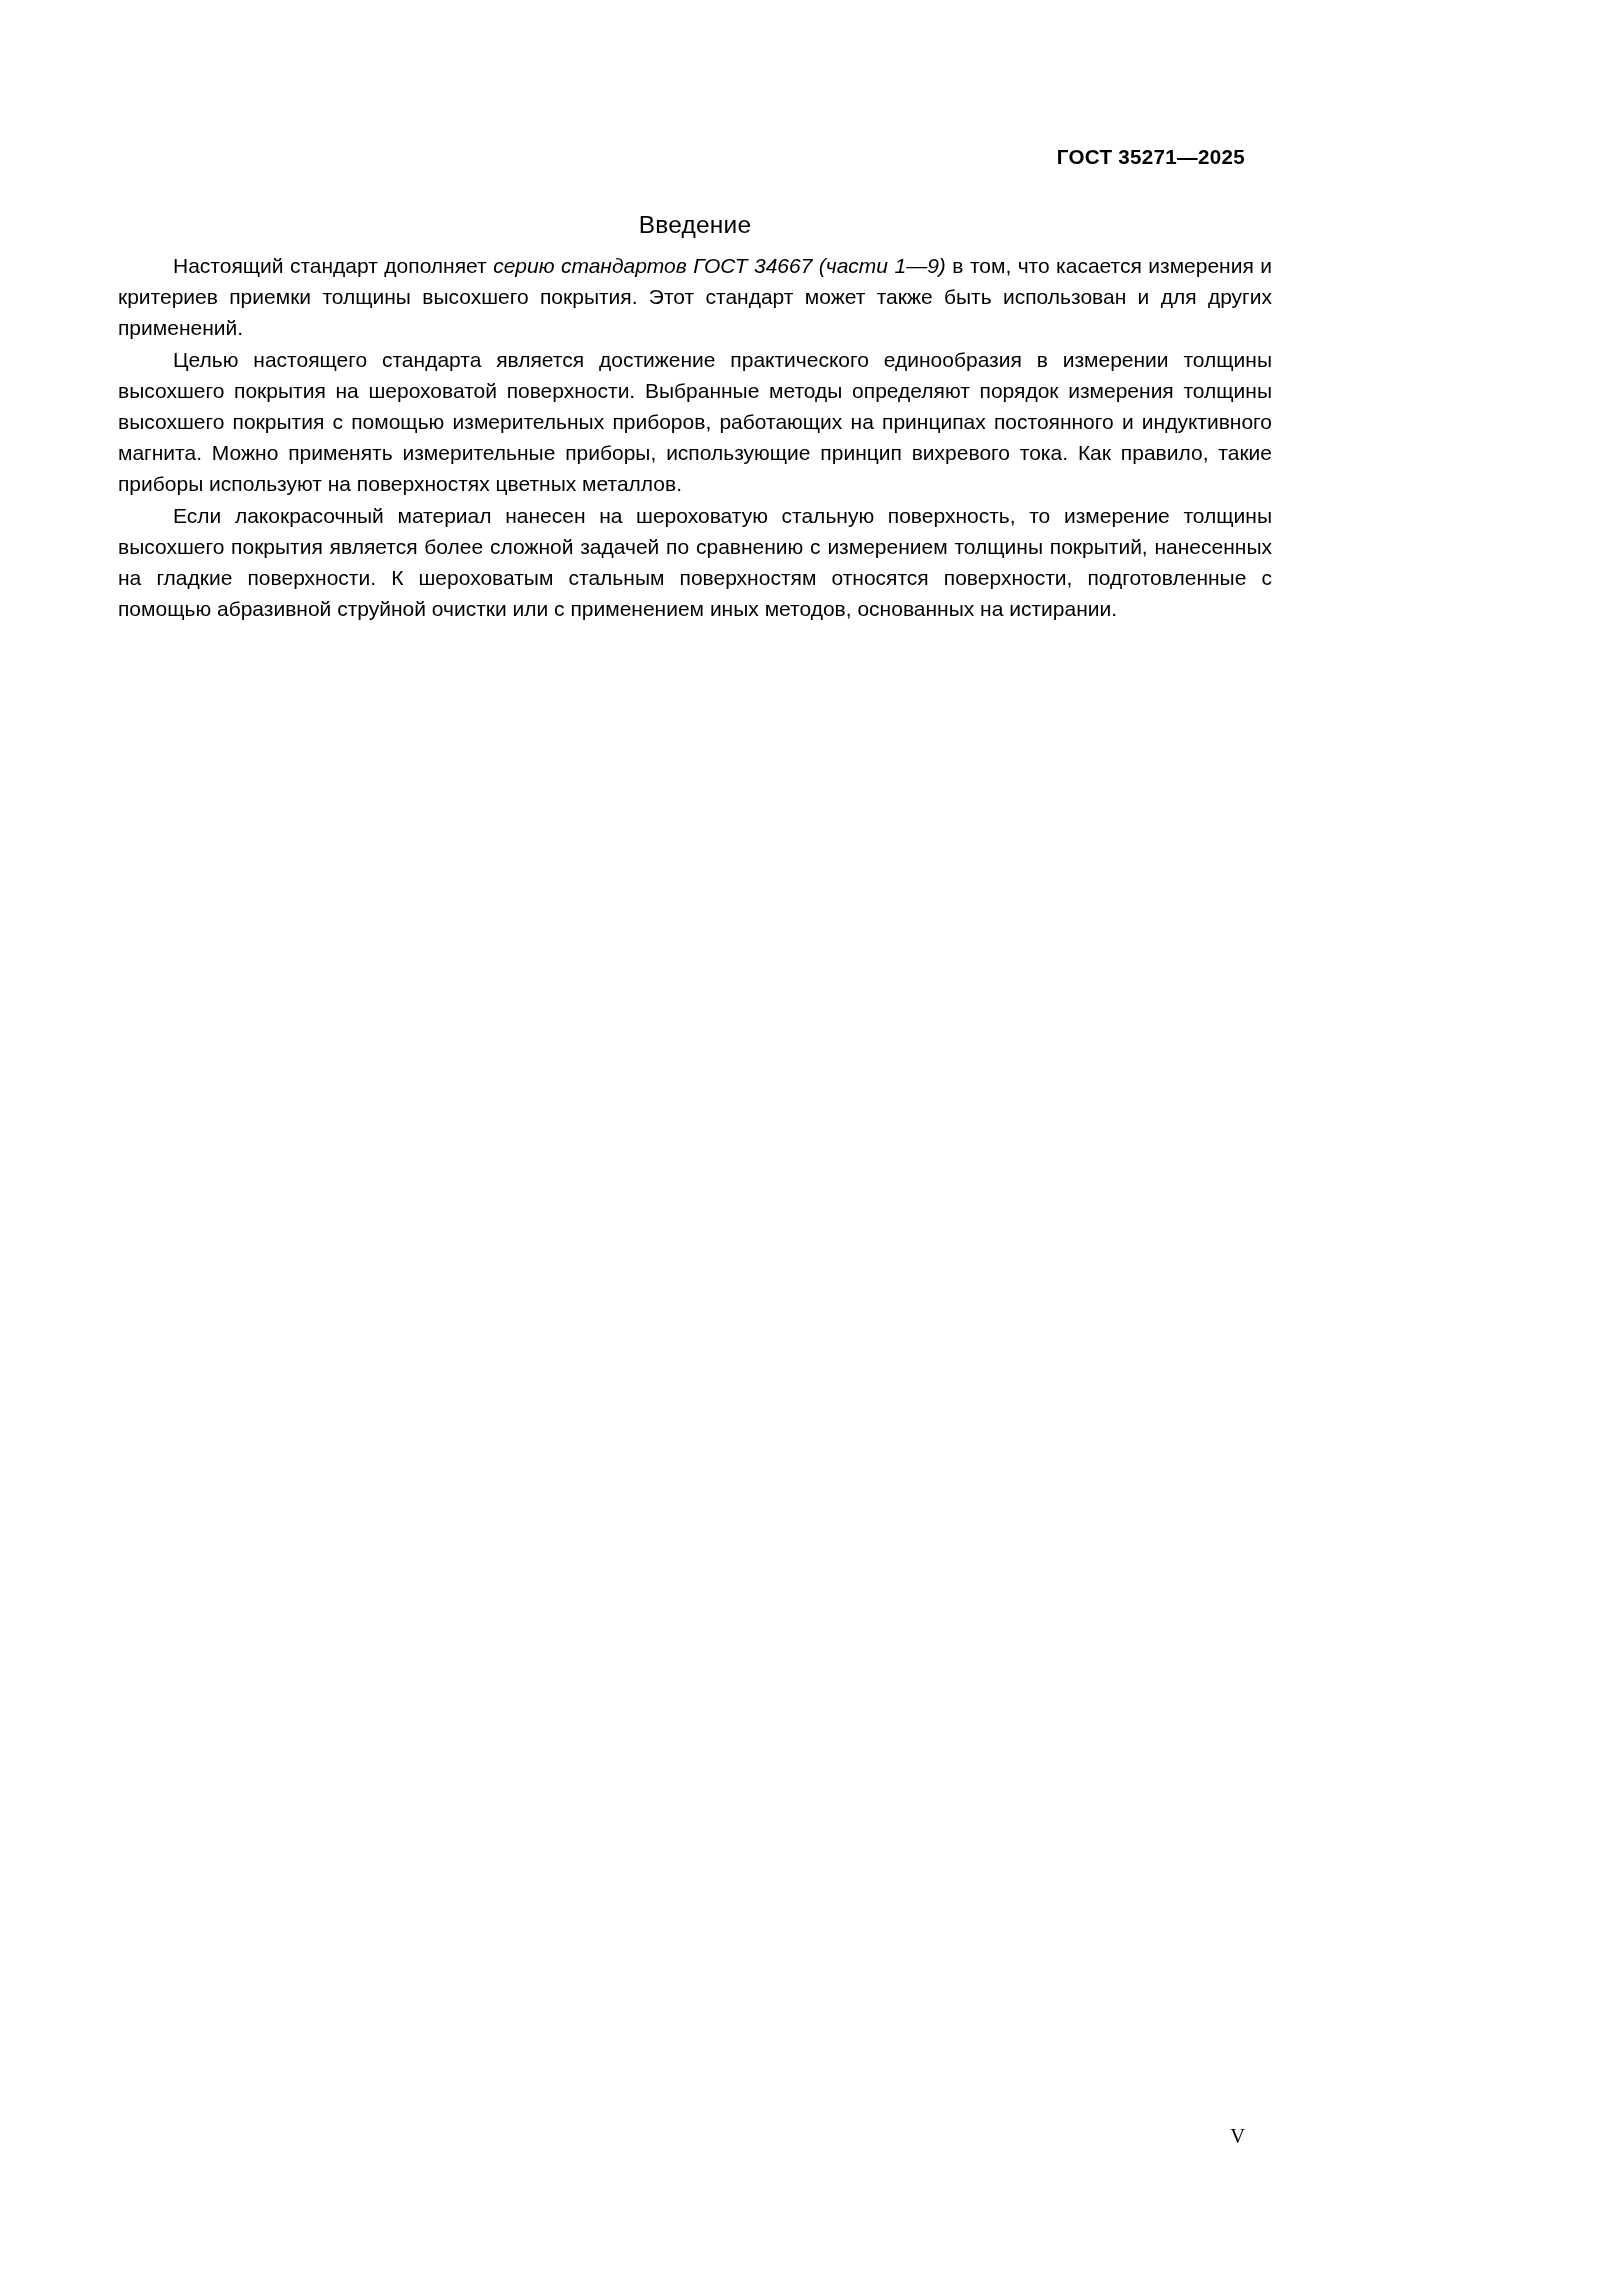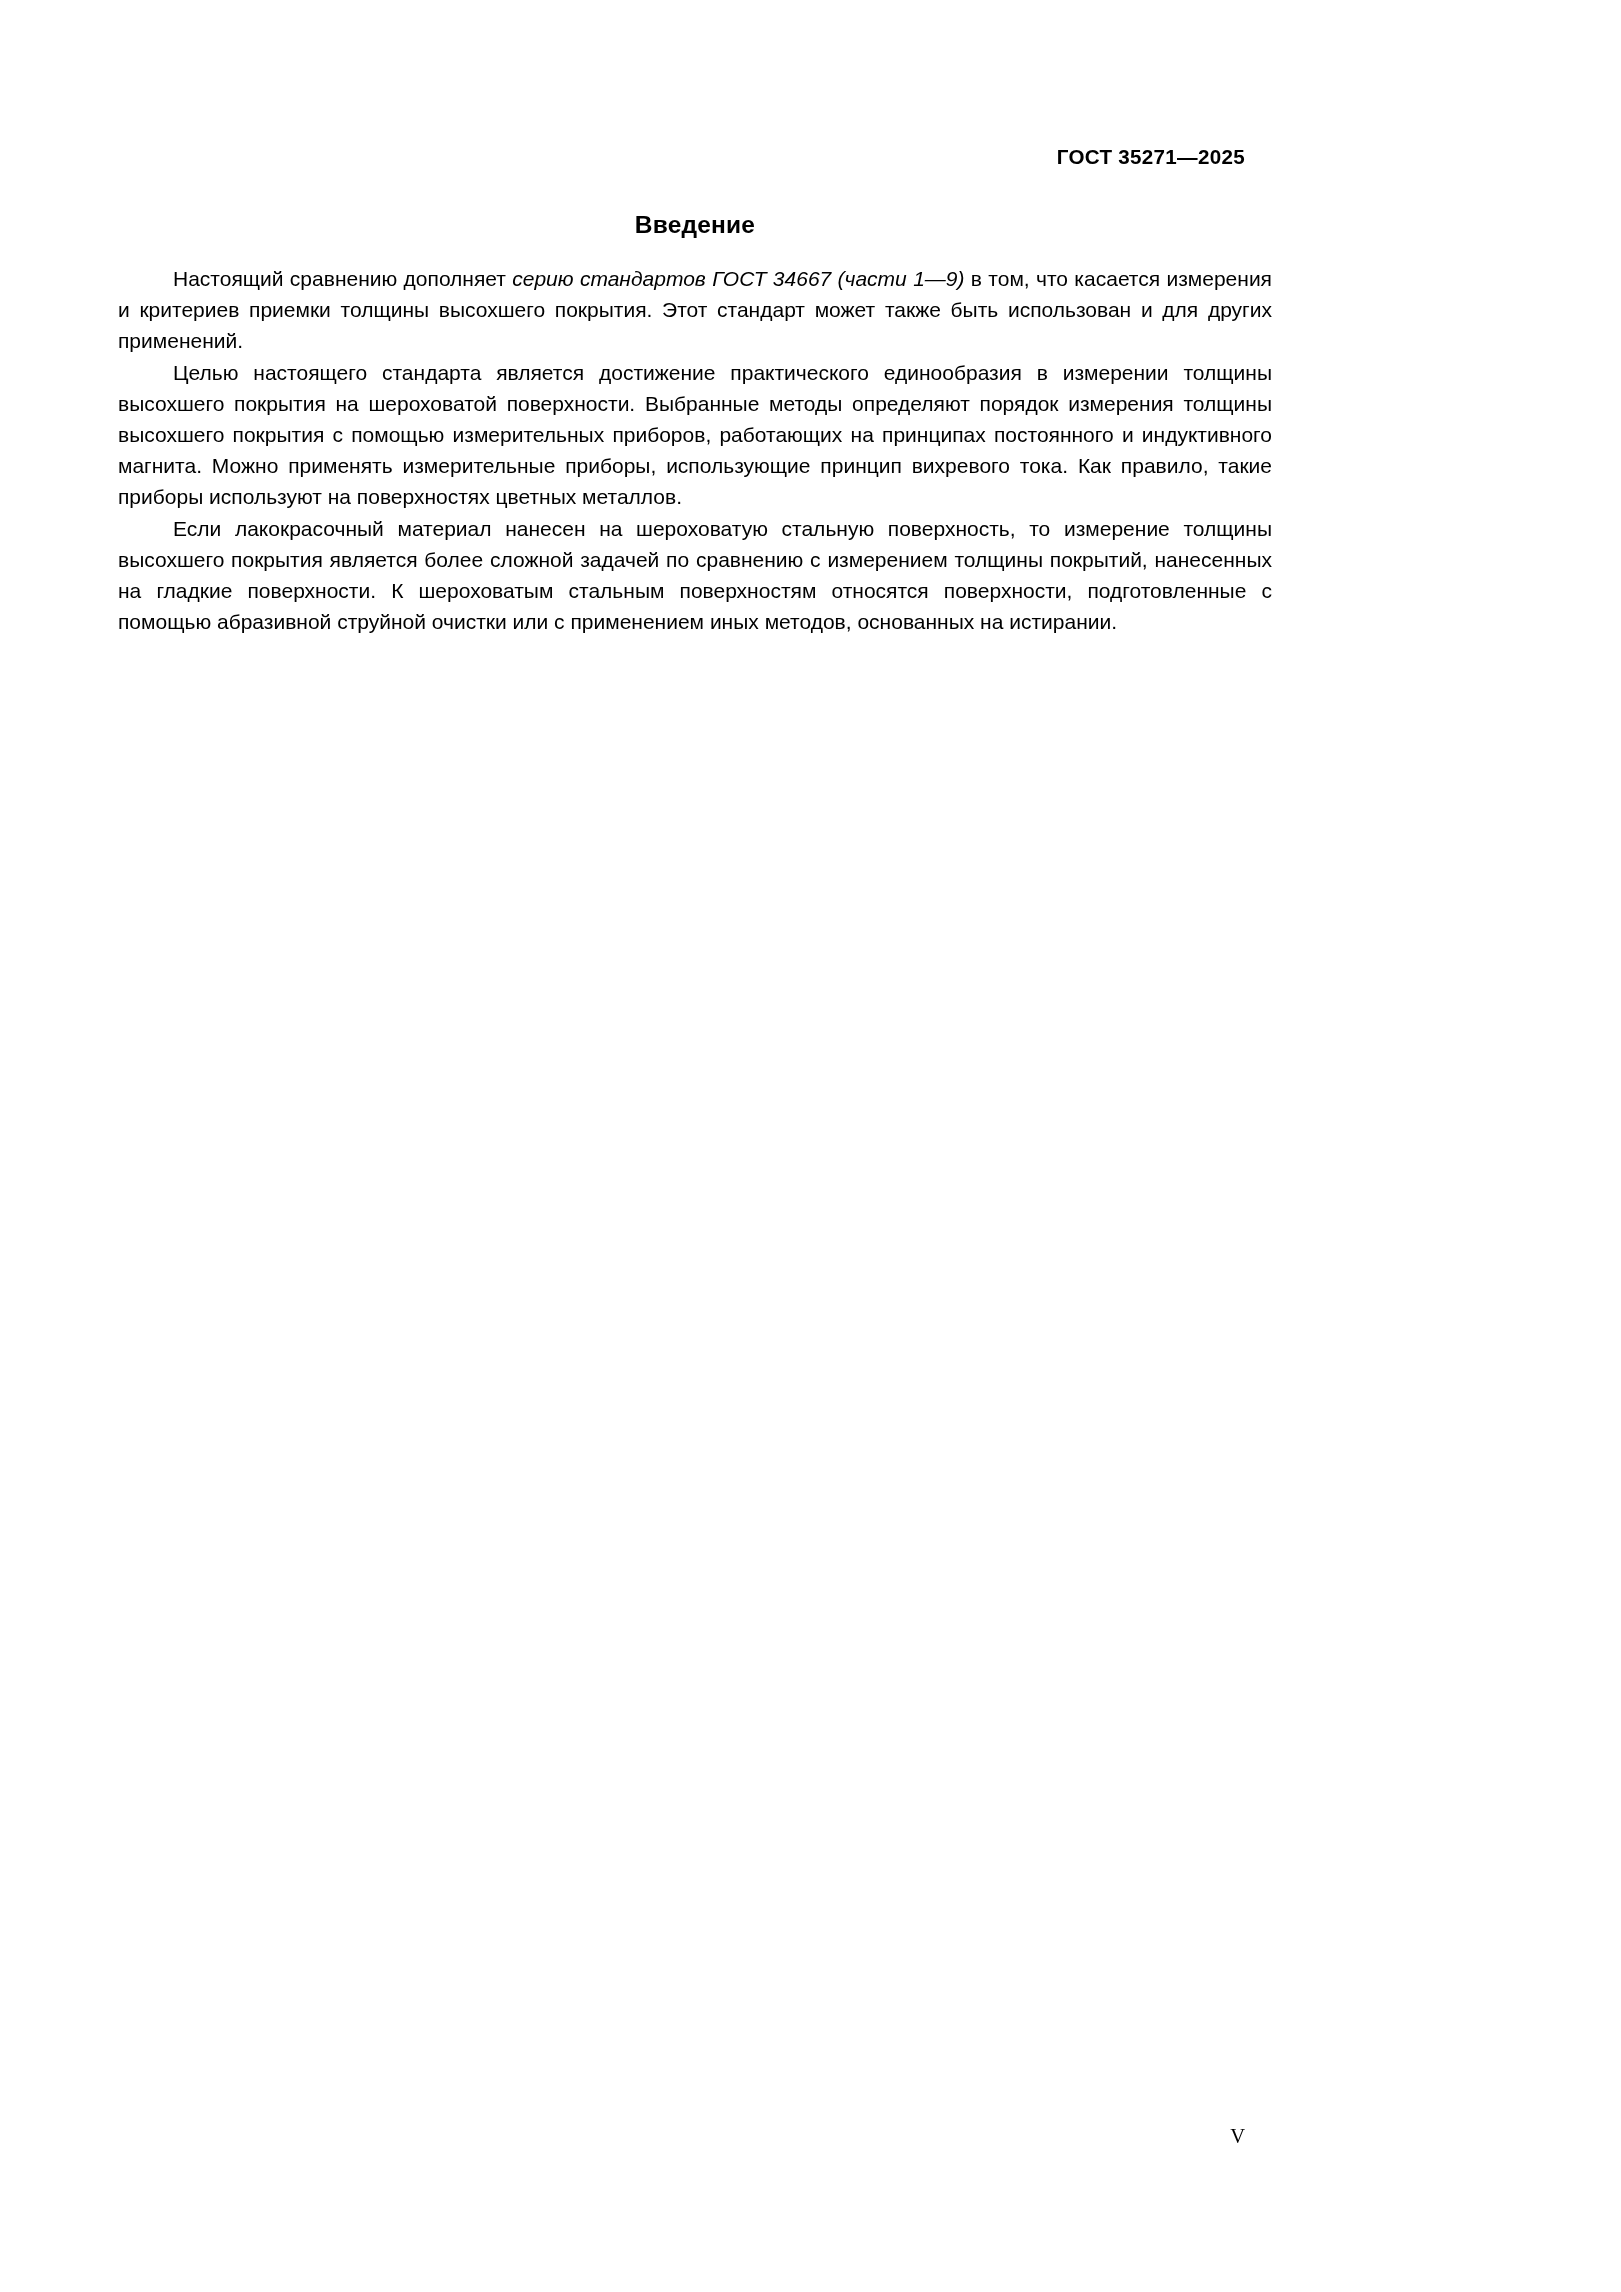--- a/index.html
+++ b/index.html
@@ -28,22 +28,22 @@
   }
   .content {
     position: absolute;
     left: 118px;
     right: 118px;
     top: 211px;
   }
   .doc-title {
     text-align: center;
     font-size: 24.5px;
-    font-weight: bold;
-    margin: 0 0 24px 0;
+    font-weight: normal;
+    margin: 0 0 11px 0;
     letter-spacing: 0.2px;
   }
   .para {
     font-size: 21px;
     line-height: 31px;
     text-align: justify;
     text-justify: inter-word;
     margin: 0 0 1px 0;
     text-indent: 55px;
     hyphens: manual;
@@ -61,21 +61,21 @@
 </head>
 <body>
 
 <div class="page">
 
   <div class="header">ГОСТ 35271—2025</div>
 
   <div class="content">
     <h1 class="doc-title">Введение</h1>
 
-    <p class="para" id="p1"><span>Настоящий сравнению дополняет </span><em>серию стандартов ГОСТ 34667 (части 1—9)</em><span> в том, что касается измерения и критериев приемки толщины высохшего покрытия. Этот стандарт может также быть использован и для других применений.</span></p>
+    <p class="para" id="p1"><span>Настоящий стандарт дополняет </span><em>серию стандартов ГОСТ 34667 (части 1—9)</em><span> в том, что касается измерения и критериев приемки толщины высохшего покрытия. Этот стандарт может также быть использован и для других применений.</span></p>
     <p class="para" id="p2"><span>Целью настоящего стандарта является достижение практического единообразия в измерении толщины высохшего покрытия на шероховатой поверхности. Выбранные методы определяют порядок измерения толщины высохшего покрытия с помощью измерительных приборов, работающих на принципах постоянного и индуктивного магнита. Можно применять измерительные приборы, использующие принцип вихревого тока. Как правило, такие приборы используют на поверхностях цветных металлов.</span></p>
     <p class="para" id="p3"><span>Если лакокрасочный материал нанесен на шероховатую стальную поверхность, то измерение толщины высохшего покрытия является более сложной задачей по сравнению с измерением толщины покрытий, нанесенных на гладкие поверхности. К шероховатым стальным поверхностям относятся поверхности, подготовленные с помощью абразивной струйной очистки или с применением иных методов, основанных на истирании.</span></p>
   </div>
 
   <div class="page-number">V</div>
 
 </div>
 
 
 </body></html>

